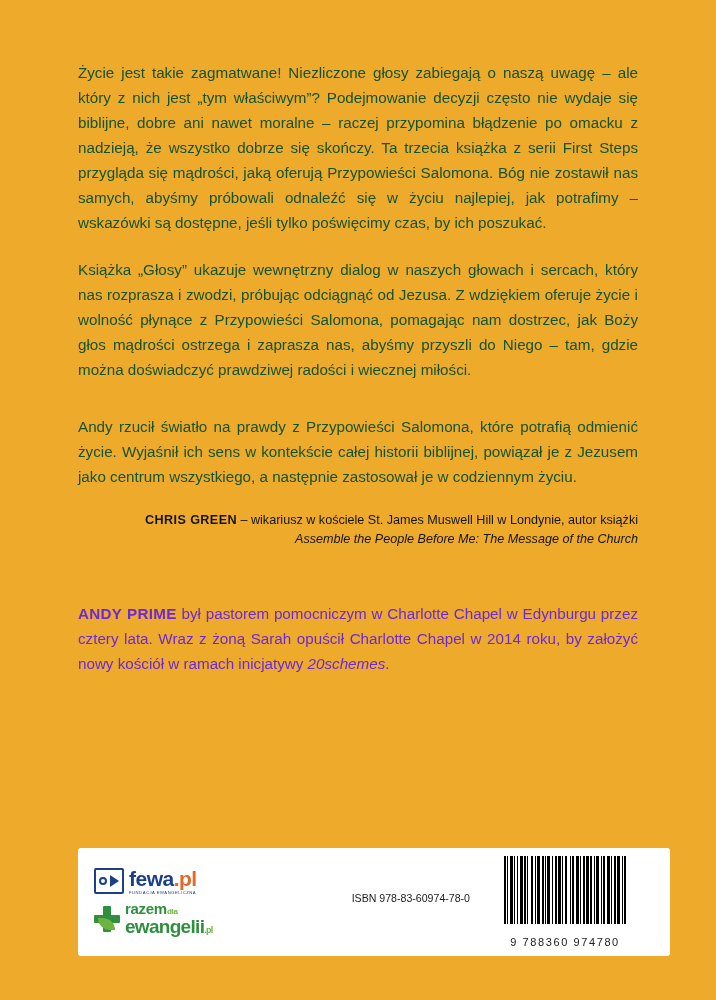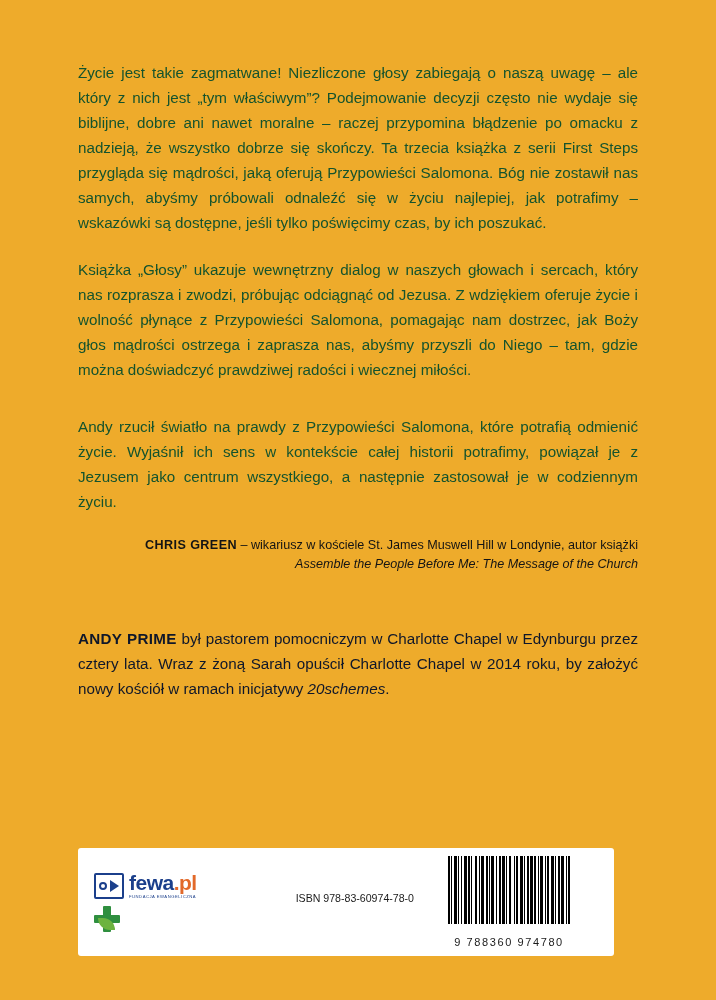--- a/index.html
+++ b/index.html
@@ -42,38 +42,38 @@
     letter-spacing: 0.4px;
   }
   .attribution .ital {
     font-style: italic;
   }
   .bio {
     margin: 0;
     font-size: 15.2px;
     line-height: 25px;
     text-align: justify;
-    color: #0f172a;
+    color: #6d28d9;
   }
   .bio .name {
     font-weight: bold;
     letter-spacing: 0.3px;
   }
   .bio .ital {
     font-style: italic;
   }
   .spacer-sm { height: 10px; }
   .spacer-md { height: 26px; }
 
   
   .footer-box {
     position: absolute;
     left: 78px;
     bottom: 44px;
-    width: 536px;
+    width: 592px;
     height: 108px;
     background: #ffffff;
     border-radius: 3px;
     display: flex;
     align-items: center;
     box-sizing: border-box;
     padding: 14px 10px;
   }
   .logos {
     width: 176px;
@@ -238,21 +238,21 @@
 
 <div class="page">
 
   <p class="body-text">Życie jest takie zagmatwane! Niezliczone głosy zabiegają o naszą uwagę – ale który z nich jest „tym właściwym”? Podejmowanie decyzji często nie wydaje się biblijne, dobre ani nawet moralne – raczej przypomina błądzenie po omacku z nadzieją, że wszystko dobrze się skończy. Ta trzecia książka z serii First Steps przygląda się mądrości, jaką oferują Przypowieści Salomona. Bóg nie zostawił nas samych, abyśmy próbowali odnaleźć się w życiu najlepiej, jak potrafimy – wskazówki są dostępne, jeśli tylko poświęcimy czas, by ich poszukać.</p>
 
   <p class="body-text">Książka „Głosy” ukazuje wewnętrzny dialog w naszych głowach i sercach, który nas rozprasza i zwodzi, próbując odciągnąć od Jezusa. Z wdziękiem oferuje życie i wolność płynące z Przypowieści Salomona, pomagając nam dostrzec, jak Boży głos mądrości ostrzega i zaprasza nas, abyśmy przyszli do Niego – tam, gdzie można doświadczyć prawdziwej radości i wiecznej miłości.</p>
 
 
   <div class="spacer-sm"></div>
 
-  <p class="body-text">Andy rzucił światło na prawdy z Przypowieści Salomona, które potrafią odmienić życie. Wyjaśnił ich sens w kontekście całej historii potrafimy, powiązał je z Jezusem jako centrum wszystkiego, a następnie zastosował je w codziennym życiu.</p>
+  <p class="body-text">Andy rzucił światło na prawdy z Przypowieści Salomona, które potrafią odmienić życie. Wyjaśnił ich sens w kontekście całej historii biblijnej, powiązał je z Jezusem jako centrum wszystkiego, a następnie zastosował je w codziennym życiu.</p>
 
   <div class="attribution">
     <span class="who">CHRIS GREEN</span><span> – wikariusz w kościele St. James Muswell Hill w Londynie, autor książki </span><span class="ital">Assemble the People Before Me: The Message of the Church</span>
   </div>
 
   <div class="spacer-md"></div>
 
   <p class="bio">
     <span class="name">ANDY PRIME</span><span> był pastorem pomocniczym w Charlotte Chapel w Edynburgu przez cztery lata. Wraz z żoną Sarah opuścił Charlotte Chapel w 2014 roku, by założyć nowy kościół w ramach inicjatywy </span><span class="ital">20schemes</span><span>.</span>
   </p>
@@ -263,20 +263,24 @@
       <div class="logo-fewa">
         <span class="mark"></span>
         <span class="wordmark"><span>fewa</span><span class="dot">.pl</span><span class="sub">FUNDACJA EWANGELICZNA</span></span>
       </div>
       <div class="logo-razem">
         <span class="cross">
           <span class="v"></span>
           <span class="h"></span>
           <span class="leaf"></span>
         </span>
+        <span class="txt">
+          <span class="r1"><span>razem</span><span class="dla">dla</span></span>
+          <span class="r2"><span>ewangelii</span><span class="dotpl">.pl</span></span>
+        </span>
       </div>
     </div>
 
     <div class="footer-mid">
       <div class="isbn">ISBN 978-83-60974-78-0</div>
     </div>
 
     <div class="barcode">
       <div class="bars">
         <i style="width:2px"></i>

